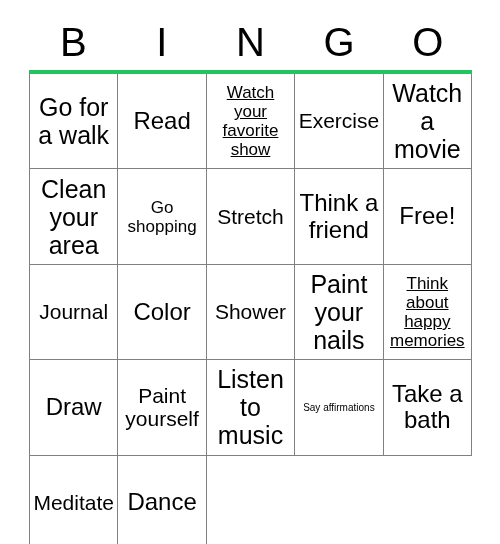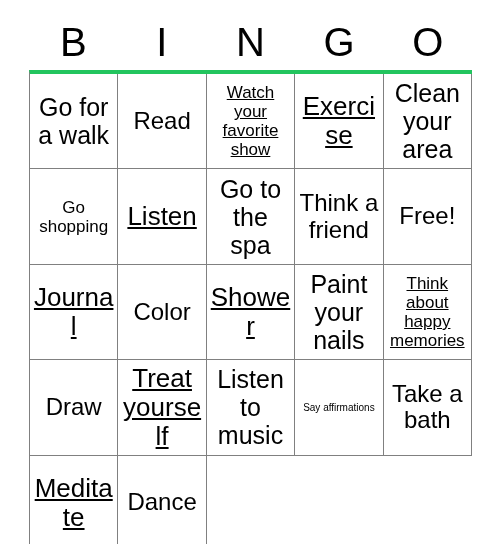--- a/index.html
+++ b/index.html
@@ -75,21 +75,21 @@
     display: block;
     width: 100%;
     line-height: 1.12;
     word-wrap: break-word;
     color: #000000;
   }
 
   
   .fs-xl  .cell-text { font-size: 24px; }
   .fs-lg  .cell-text { font-size: 25px; }
-  .fs-md  .cell-text { font-size: 26px; text-decoration: underline; }
+  .fs-md  .cell-text { font-size: 21px; }
   .fs-sm  .cell-text { font-size: 17px; }
   .fs-xs  .cell-text { font-size: 17px; text-decoration: underline; }
   .fs-xxs .cell-text { font-size: 10px; }
 </style>
 </head>
 <body>
 
 <div id="card">
 
   <div id="bingo-header">
@@ -107,34 +107,34 @@
       </div>
     <div class="bingo-cell fs-xl">
         <span class="cell-text">Read</span>
       </div>
     <div class="bingo-cell fs-xs">
         <span class="cell-text">Watch your favorite show</span>
       </div>
     <div class="bingo-cell fs-md">
         <span class="cell-text">Exercise</span>
       </div>
+    <div class="bingo-cell fs-lg">
+        <span class="cell-text">Watch a movie</span>
+      </div>
 
     <div class="bingo-cell fs-lg">
         <span class="cell-text">Clean your area</span>
       </div>
     <div class="bingo-cell fs-sm">
         <span class="cell-text">Go shopping</span>
       </div>
     <div class="bingo-cell fs-md">
-        <span class="cell-text">Listen</span>
+        <span class="cell-text">Stretch</span>
       </div>
 
-    <div class="bingo-cell fs-lg">
-        <span class="cell-text">Go to the spa</span>
-      </div>
     <div class="bingo-cell fs-xl">
         <span class="cell-text">Think a friend</span>
       </div>
     <div class="bingo-cell fs-xl">
         <span class="cell-text">Free!</span>
       </div>
     <div class="bingo-cell fs-md">
         <span class="cell-text">Journal</span>
       </div>
     <div class="bingo-cell fs-xl">
@@ -147,21 +147,21 @@
     <div class="bingo-cell fs-lg">
         <span class="cell-text">Paint your nails</span>
       </div>
     <div class="bingo-cell fs-xs">
         <span class="cell-text">Think about happy memories</span>
       </div>
     <div class="bingo-cell fs-xl">
         <span class="cell-text">Draw</span>
       </div>
     <div class="bingo-cell fs-md">
-        <span class="cell-text">Treat yourself</span>
+        <span class="cell-text">Paint yourself</span>
       </div>
 
     <div class="bingo-cell fs-lg">
         <span class="cell-text">Listen to music</span>
       </div>
     <div class="bingo-cell fs-xxs">
         <span class="cell-text">Say affirmations</span>
       </div>
     <div class="bingo-cell fs-xl">
         <span class="cell-text">Take a bath</span>

